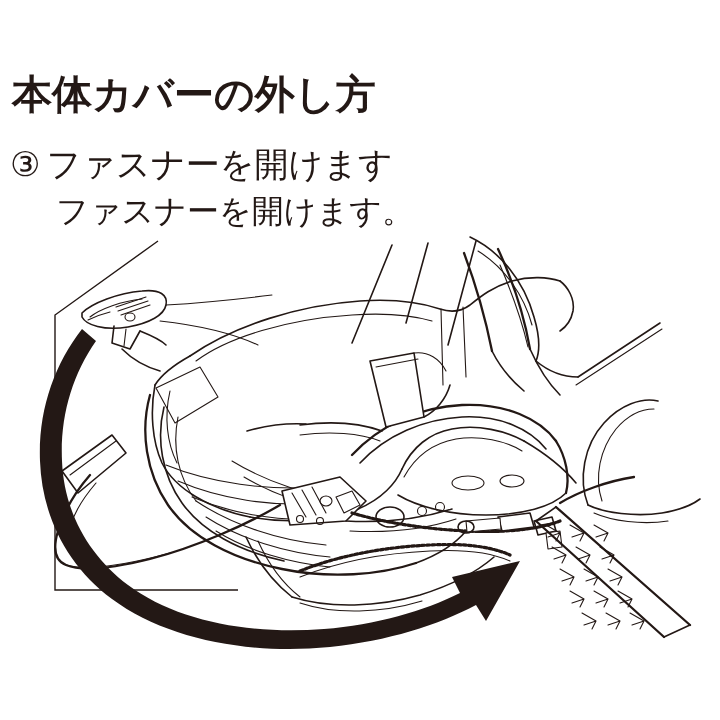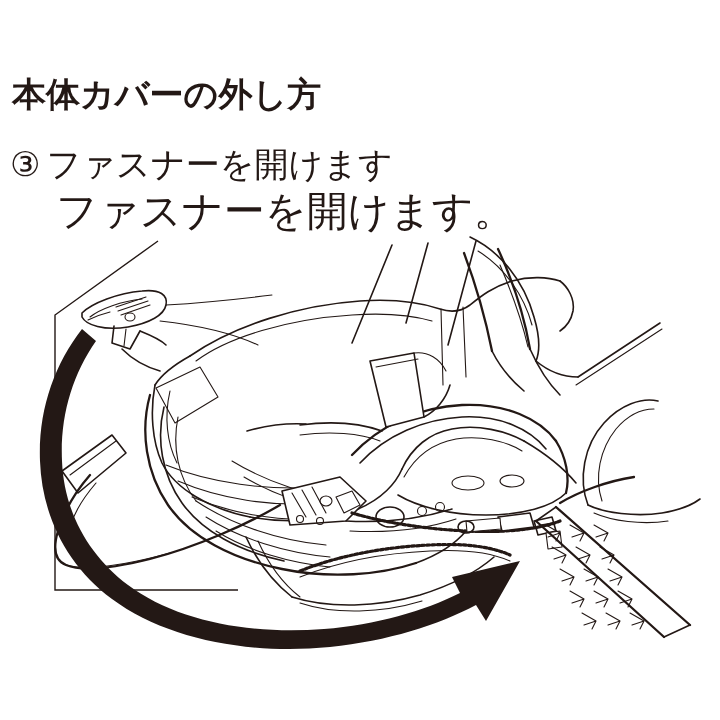--- a/index.html
+++ b/index.html
@@ -25,21 +25,21 @@
     left: 0;
     top: 0;
     width: 720px;
     height: 245px;
     pointer-events: none;
   }
   #page-title {
     position: absolute;
     left: 12px;
     top: 70px;
-    font-size: 34px;
+    font-size: 40px;
     line-height: 48px;
     font-weight: 700;
     letter-spacing: 0px;
     color: #231815;
     white-space: nowrap;
   }
   #step-line-1 {
     position: absolute;
     left: 10px;
     top: 141px;
@@ -54,21 +54,21 @@
   }
   #step-marker {
     font-size: 34px;
     line-height: 38px;
     color: #231815;
   }
   #step-line-2 {
     position: absolute;
     left: 56px;
     top: 188px;
-    font-size: 41px;
+    font-size: 32px;
     line-height: 46px;
     font-weight: 400;
     color: #231815;
     white-space: nowrap;
   }
 
   
   #illustration {
     position: absolute;
     left: 0;

